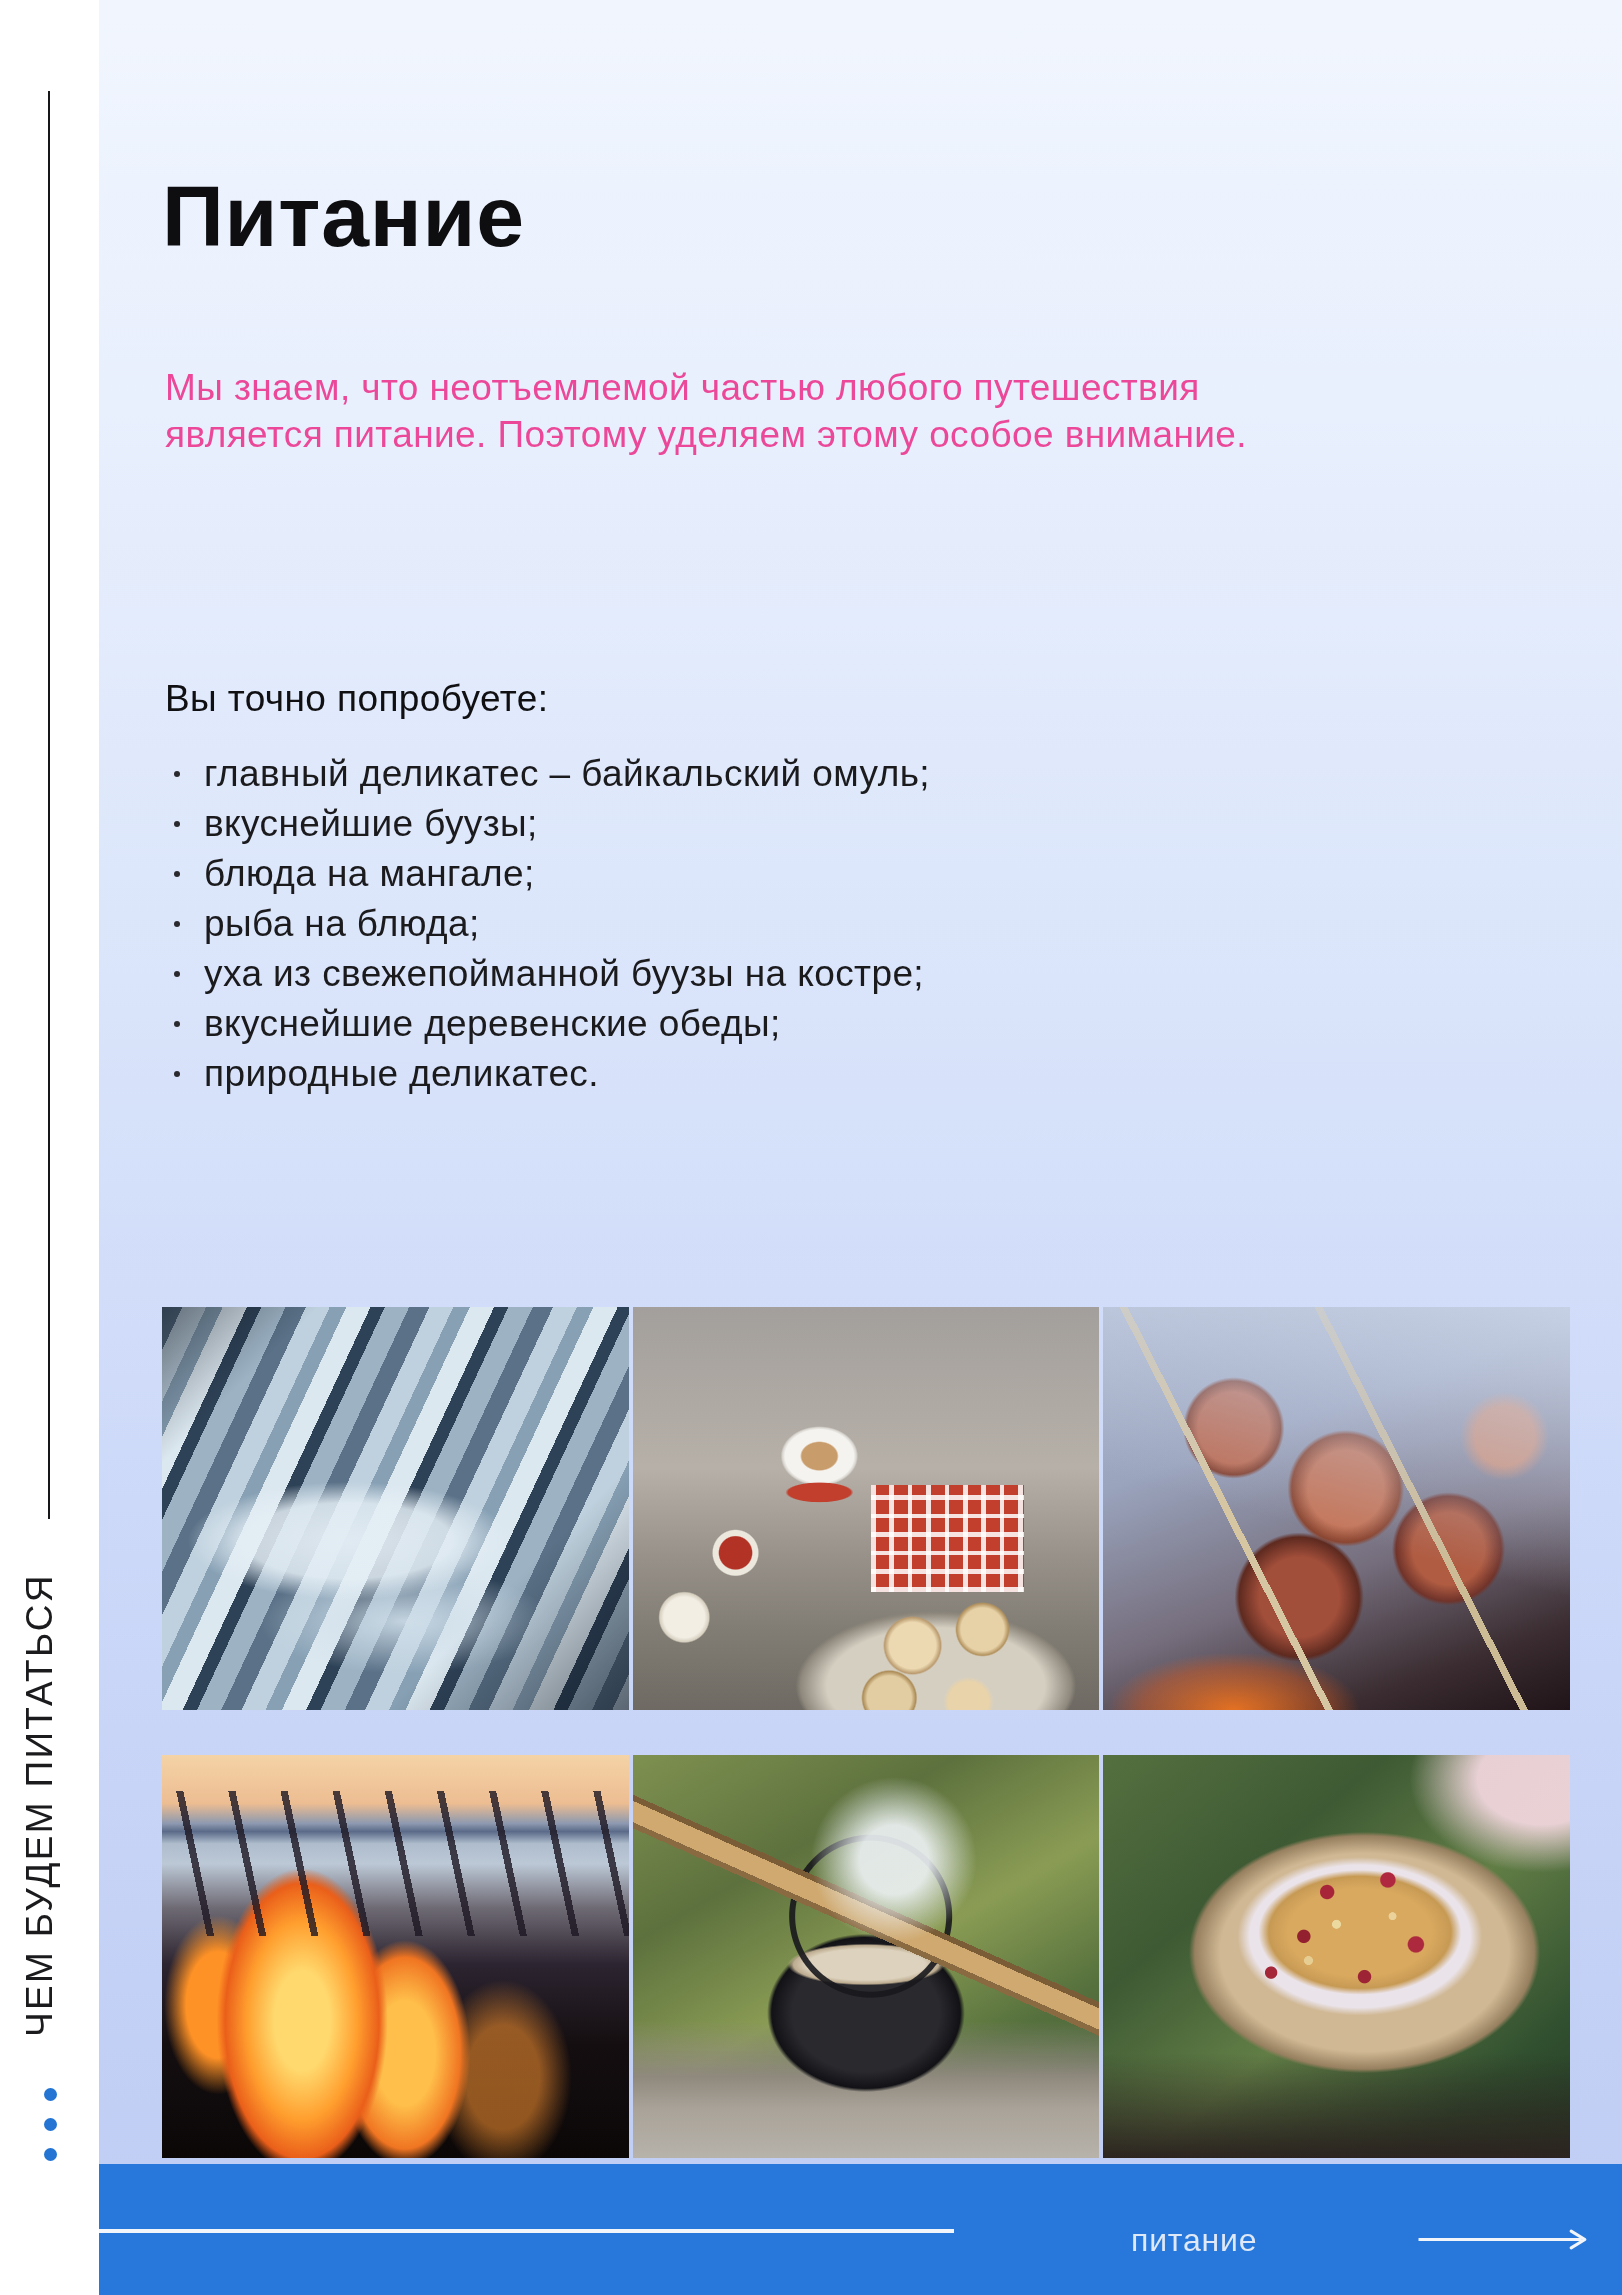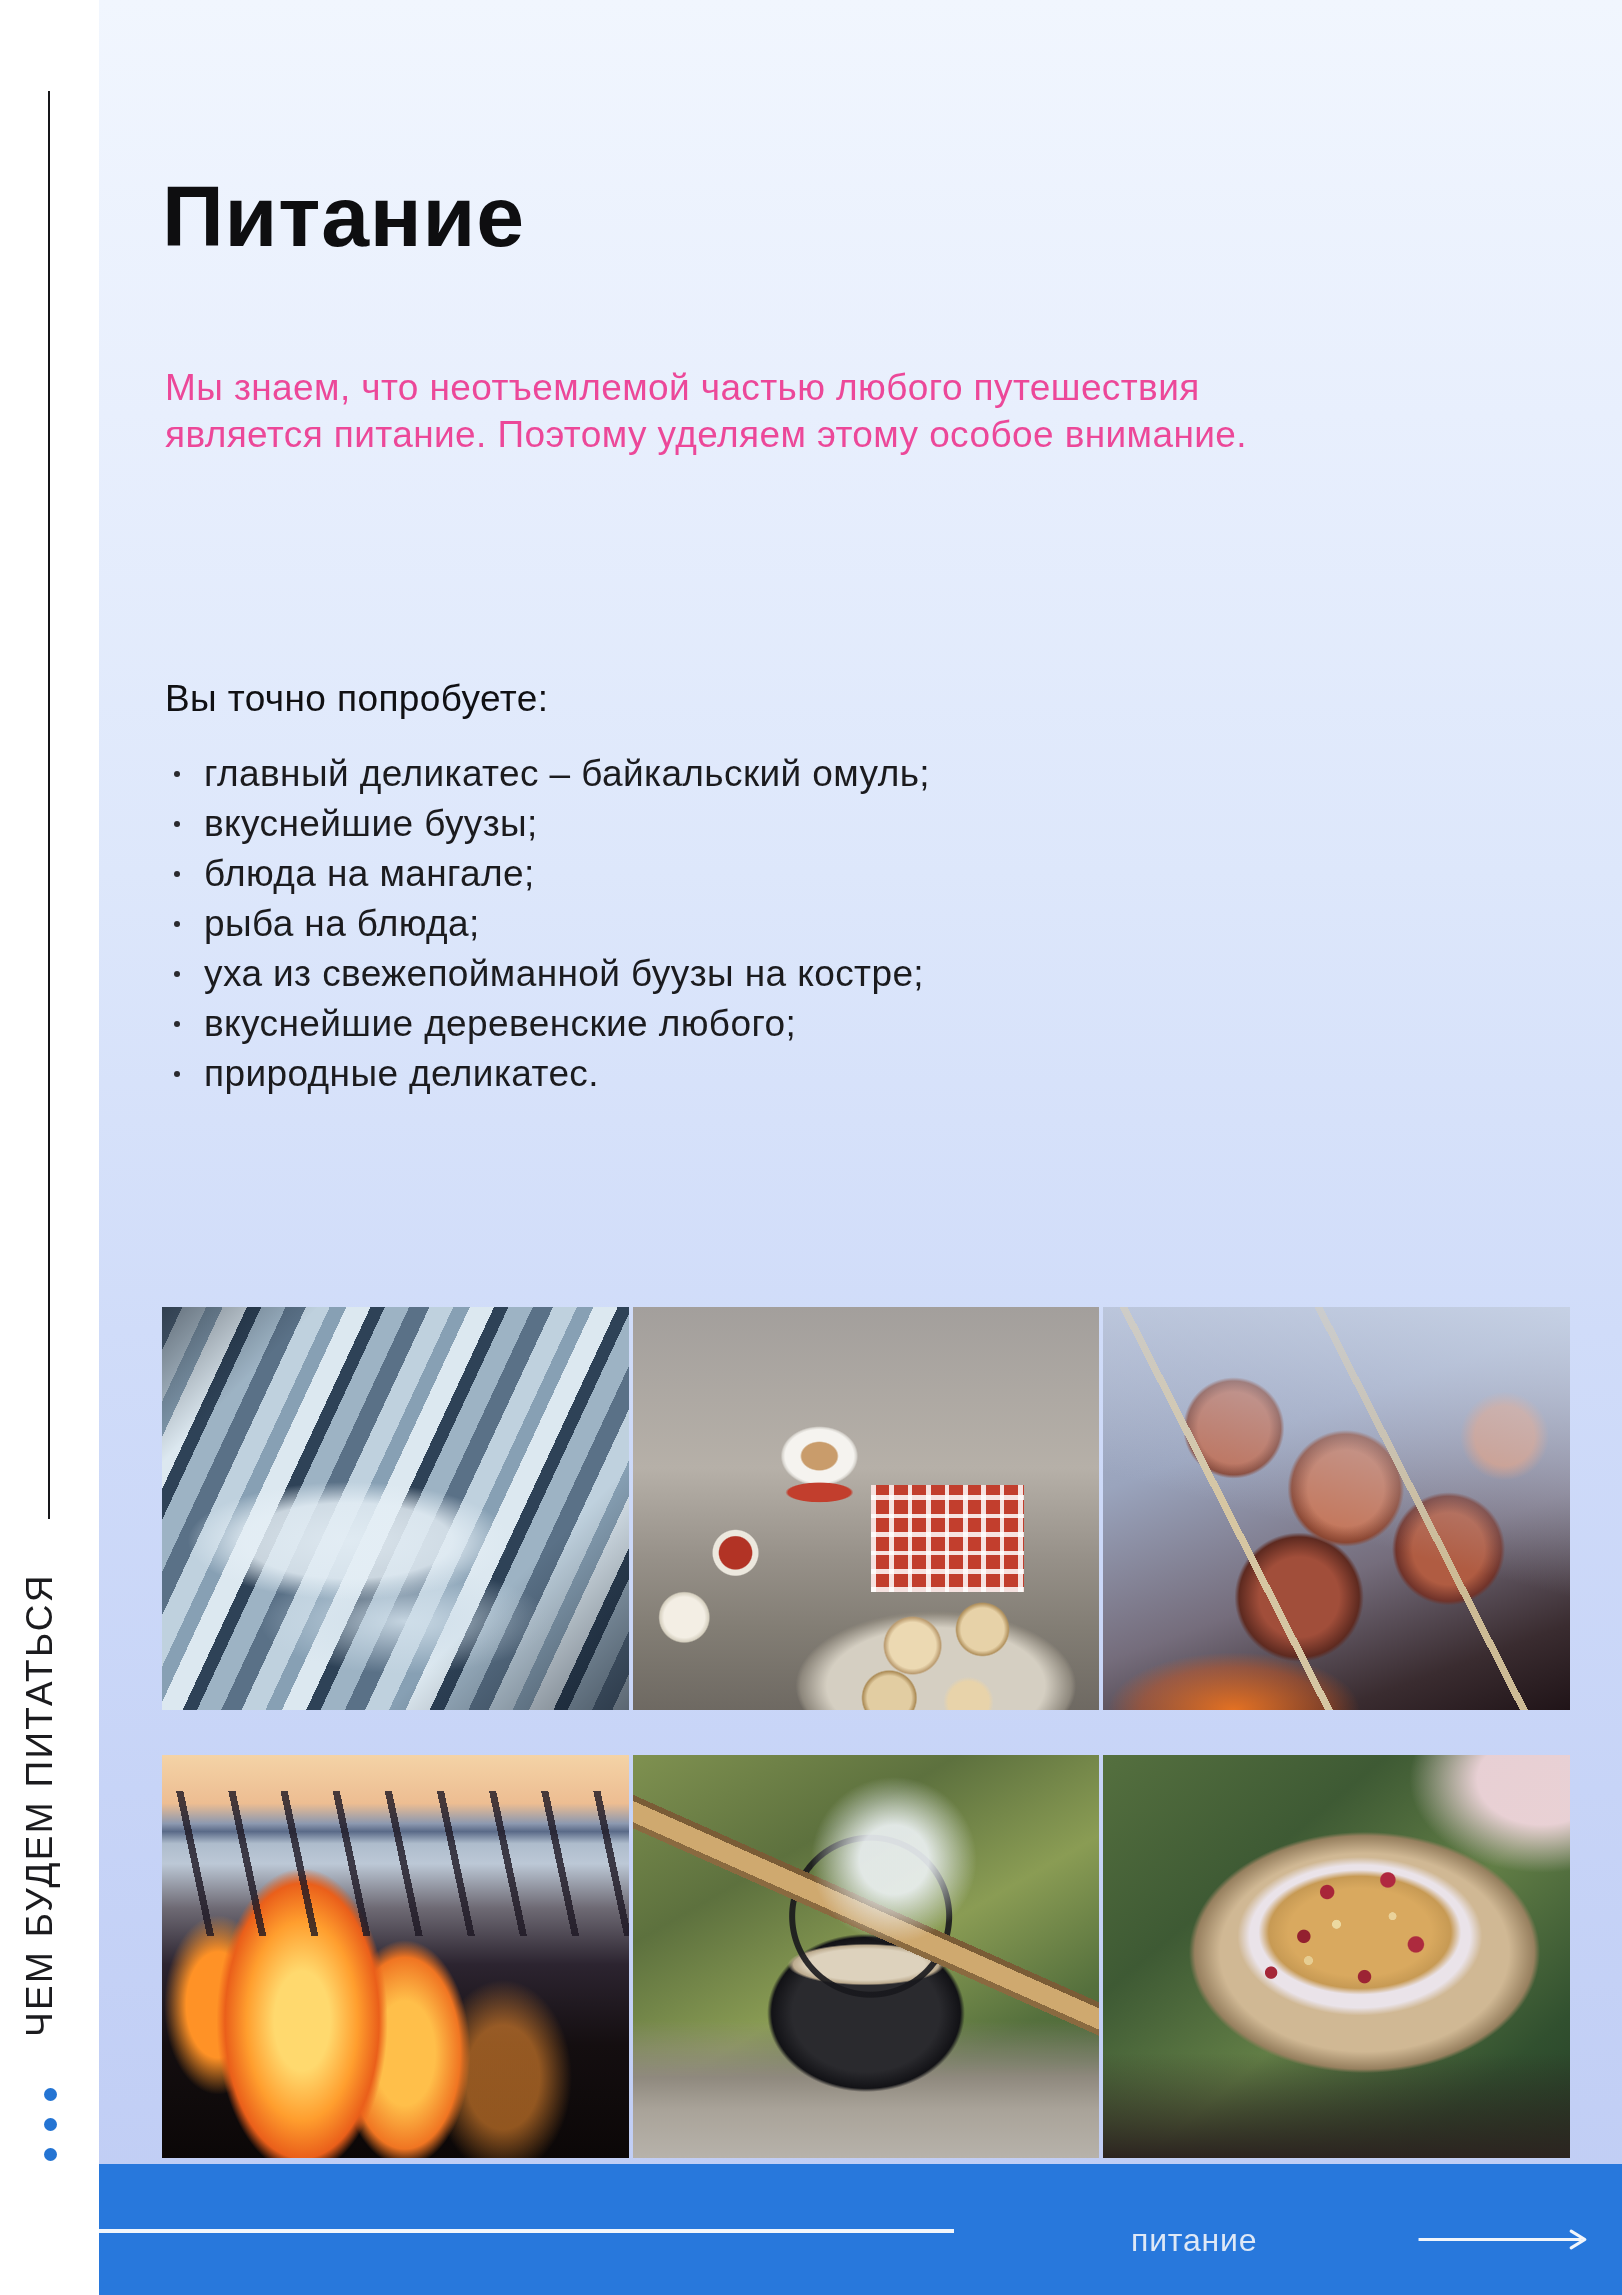--- a/index.html
+++ b/index.html
@@ -156,21 +156,21 @@
   <p class="intro">Мы знаем, что неотъемлемой частью любого путешествия является питание. Поэтому уделяем этому особое внимание.</p>
 
   <h2 class="list-heading">Вы точно попробуете:</h2>
 
   <ul class="bullet-list">
     <li>главный деликатес – байкальский омуль;</li>
     <li>вкуснейшие буузы;</li>
     <li>блюда на мангале;</li>
     <li>рыба на блюда;</li>
     <li>уха из свежепойманной буузы на костре;</li>
-    <li>вкуснейшие деревенские любого;</li>
+    <li>вкуснейшие деревенские обеды;</li>
     <li>природные деликатес.</li>
   </ul>
 
   <div class="photo-grid">
     <div class="photo photo-fish"></div>
     <div class="photo photo-buuzy"></div>
     <div class="photo photo-shashlik"></div>
     <div class="photo photo-rozhny"></div>
     <div class="photo photo-cauldron"></div>
     <div class="photo photo-berries"></div>

